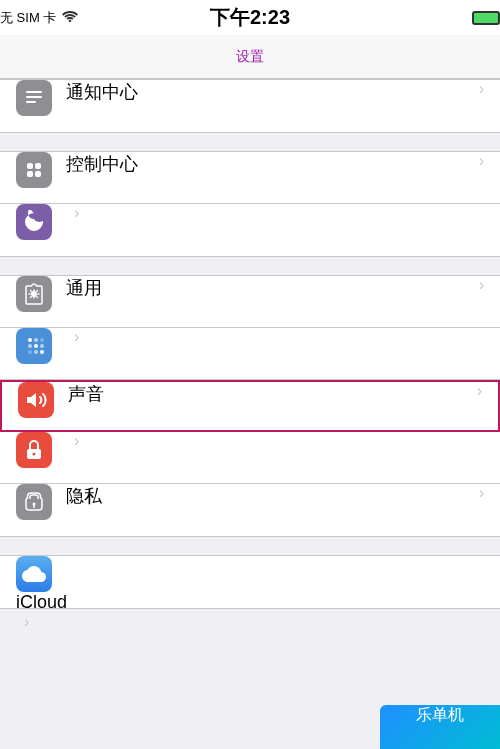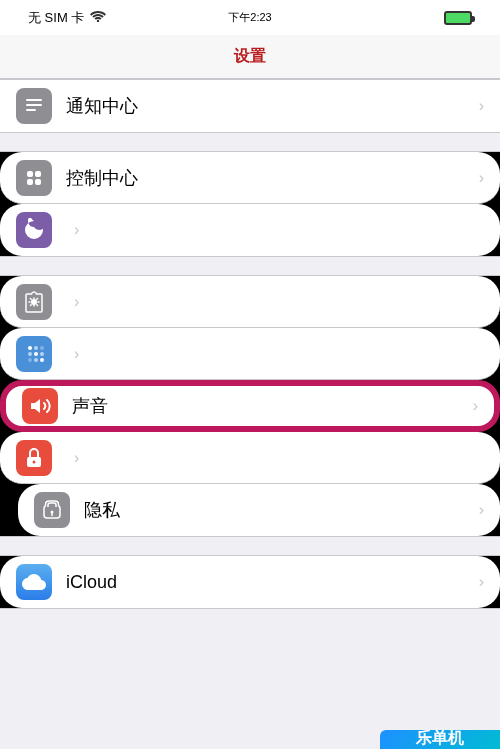--- a/index.html
+++ b/index.html
@@ -17,33 +17,33 @@
       position: relative;
     }
 
     
     .status-bar {
       background: #fff;
       height: 35px;
       display: flex;
       align-items: center;
       justify-content: space-between;
-      padding: 0 28px;
+      padding: 0 0;
       font-size: 14px;
       font-weight: 500;
     }
     .status-bar-left {
       display: flex;
       align-items: center;
       gap: 6px;
       font-size: 13px;
     }
     .status-bar-center {
-      font-size: 11px;
-      font-weight: 400;
+      font-size: 20px;
+      font-weight: 700;
       position: absolute;
       left: 50%;
       transform: translateX(-50%);
     }
     .status-bar-right {
       display: flex;
       align-items: center;
       gap: 6px;
       font-size: 13px;
     }
@@ -71,43 +71,42 @@
     .nav-bar {
       background: #f7f7f7;
       border-bottom: 1px solid #c8c7cc;
       height: 44px;
       display: flex;
       align-items: center;
       justify-content: center;
       position: relative;
     }
     .nav-title {
-      font-size: 16px;
-      font-weight: 700;
-      color: #b91c1c;
+      font-size: 14px;
+      font-weight: 400;
+      color: #a21caf;
     }
     .section-spacer {
       height: 18px;
       background: #efeff4;
     }
     .list-group {
-      background: #000000;
+      background: #701a75;
       border-top: 1px solid #c8c7cc;
       border-bottom: 1px solid #c8c7cc;
     }
     .list-item {
       height: 52px;
       display: flex;
-      align-items: center;
+      align-items: flex-start;
       padding: 0 16px;
       background: #fff;
       border-bottom: 1px solid #c8c7cc;
       cursor: pointer;
       position: relative;
-      border-radius: 22px;
     }
     .list-item:last-child {
       border-bottom: none;
     }
     .list-item-icon {
       width: 36px;
       height: 36px;
       border-radius: 8px;
       margin-right: 14px;
       display: flex;
@@ -130,27 +129,27 @@
 
     
     .icon-gray { background: #8e8e93; }
 
     
     .bottom-brand {
       position: absolute;
       bottom: 0;
       right: 0;
       width: 120px;
-      height: 19px;
+      height: 44px;
       background: linear-gradient(135deg, #1e90ff 0%, #00bcd4 100%);
       display: flex;
-      align-items: flex-end;
+      align-items: flex-start;
       justify-content: center;
       font-size: 16px;
-      font-weight: 700;
+      font-weight: 400;
       color: #fff;
       border-top-left-radius: 6px;
     }
 
     
     .svg-icon {
       width: 24px;
       height: 24px;
     }
   </style>
@@ -223,41 +222,42 @@
 <div class="list-group">
 
   <div class="list-item">
     <div class="list-item-icon icon-gray">
       <svg class="svg-icon" viewBox="0 0 24 24" fill="white">
         <path d="M12 2a2.5 2.5 0 0 1 2.45 2H19a1 1 0 0 1 1 1v16a1 1 0 0 1-1 1H5a1 1 0 0 1-1-1V5a1 1 0 0 1 1-1h4.55A2.5 2.5 0 0 1 12 2z" fill="none" stroke="white" stroke-width="1.5"></path>
         <circle cx="12" cy="12" r="3" fill="white"></circle>
         <path d="M12 8v1M12 15v1M8 12H7M17 12h-1M9.17 9.17l-.71-.71M15.54 15.54l-.71-.71M8.46 15.54l.71-.71M14.83 9.17l.71-.71" stroke="white" stroke-width="1.5" stroke-linecap="round"></path>
       </svg>
     </div>
+    <span class="list-item-label">通用</span>
     <span class="list-item-chevron">›</span>
   </div>
 
   <div class="list-item">
     <div class="list-item-icon" style="background:#4a90d9;">
       <svg class="svg-icon" viewBox="0 0 24 24" fill="white">
         <circle cx="8" cy="6" r="2"></circle>
         <circle cx="14" cy="6" r="2" fill="rgba(255,255,255,0.6)"></circle>
         <circle cx="20" cy="6" r="2" fill="rgba(255,255,255,0.3)"></circle>
         <circle cx="8" cy="12" r="2" fill="rgba(255,255,255,0.6)"></circle>
         <circle cx="14" cy="12" r="2"></circle>
         <circle cx="20" cy="12" r="2" fill="rgba(255,255,255,0.6)"></circle>
         <circle cx="8" cy="18" r="2" fill="rgba(255,255,255,0.3)"></circle>
         <circle cx="14" cy="18" r="2" fill="rgba(255,255,255,0.6)"></circle>
         <circle cx="20" cy="18" r="2"></circle>
       </svg>
     </div>
     <span class="list-item-chevron">›</span>
   </div>
 
-  <div class="list-item" style="border: 6px solid #be185d; margin: 0; z-index:2; position:relative;">
+  <div class="list-item" style="border: 2px solid #be185d; margin: 0; z-index:2; position:relative;">
     <div class="list-item-icon" style="background:#e74c3c;">
       <svg class="svg-icon" viewBox="0 0 24 24" fill="white">
         <polygon points="3,9 7,9 12,5 12,19 7,15 3,15"></polygon>
         <path d="M16 9a4 4 0 0 1 0 6" stroke="white" stroke-width="2" fill="none" stroke-linecap="round"></path>
         <path d="M19 6a8 8 0 0 1 0 12" stroke="white" stroke-width="2" fill="none" stroke-linecap="round"></path>
       </svg>
     </div>
     <span class="list-item-label">声音</span>
     <span class="list-item-chevron">›</span>
   </div>
@@ -266,38 +266,38 @@
     <div class="list-item-icon" style="background:#e74c3c;">
       <svg class="svg-icon" viewBox="0 0 24 24" fill="white">
         <rect x="5" y="11" width="14" height="10" rx="2" fill="white"></rect>
         <path d="M8 11V7a4 4 0 0 1 8 0v4" fill="none" stroke="white" stroke-width="2" stroke-linecap="round"></path>
         <circle cx="12" cy="16" r="1.5" fill="#e74c3c"></circle>
       </svg>
     </div>
     <span class="list-item-chevron">›</span>
   </div>
 
-  <div class="list-item" style="border-bottom:none;margin-left:18px;">
+  <div class="list-item" style="border-bottom:none;">
     <div class="list-item-icon icon-gray">
       <svg class="svg-icon" viewBox="0 0 24 24" fill="white">
         <path d="M9 3C7 3 5.5 4.5 5.5 6.5v1.2C4.6 8.1 4 9 4 10v7c0 1.7 1.3 3 3 3h10c1.7 0 3-1.3 3-3v-7c0-1-.6-1.9-1.5-2.3V6.5C18.5 4.5 17 3 15 3H9z" fill="none" stroke="white" stroke-width="1.5"></path>
         <path d="M8 9V7c0-1.1.9-2 2-2h4c1.1 0 2 .9 2 2v2" fill="none" stroke="white" stroke-width="1.5"></path>
         <circle cx="12" cy="14" r="1.5" fill="white"></circle>
         <path d="M12 15.5v2" stroke="white" stroke-width="1.5" stroke-linecap="round"></path>
       </svg>
     </div>
     <span class="list-item-label">隐私</span>
     <span class="list-item-chevron">›</span>
   </div>
 </div>
 
 <div class="section-spacer"></div>
 
 <div class="list-group">
-  <div class="list-item" style="border-bottom:none;">
+  <div class="list-item" style="border-bottom:none;flex-direction:column;">
     <div class="list-item-icon" style="background: linear-gradient(180deg, #5aafee 0%, #2b7de9 100%);">
       <svg class="svg-icon" viewBox="0 0 24 24" fill="white">
         <path d="M19.35 10.04A7.49 7.49 0 0 0 12 4C9.11 4 6.6 5.64 5.35 8.04A5.994 5.994 0 0 0 0 14c0 3.31 2.69 6 6 6h13c2.76 0 5-2.24 5-5 0-2.64-2.05-4.78-4.65-4.96z"></path>
       </svg>
     </div>
     <span class="list-item-label">iCloud</span>
     <span class="list-item-chevron">›</span>
   </div>
 </div>
 

